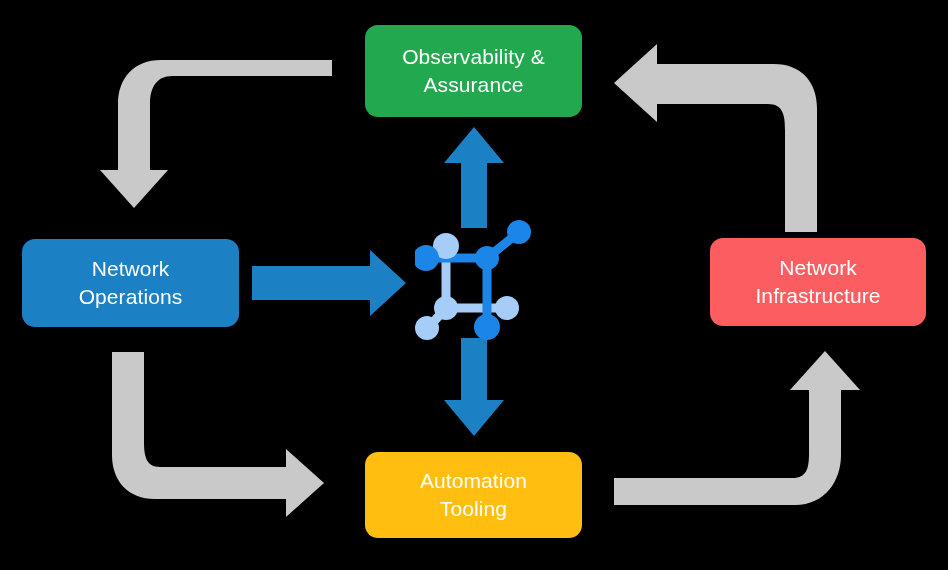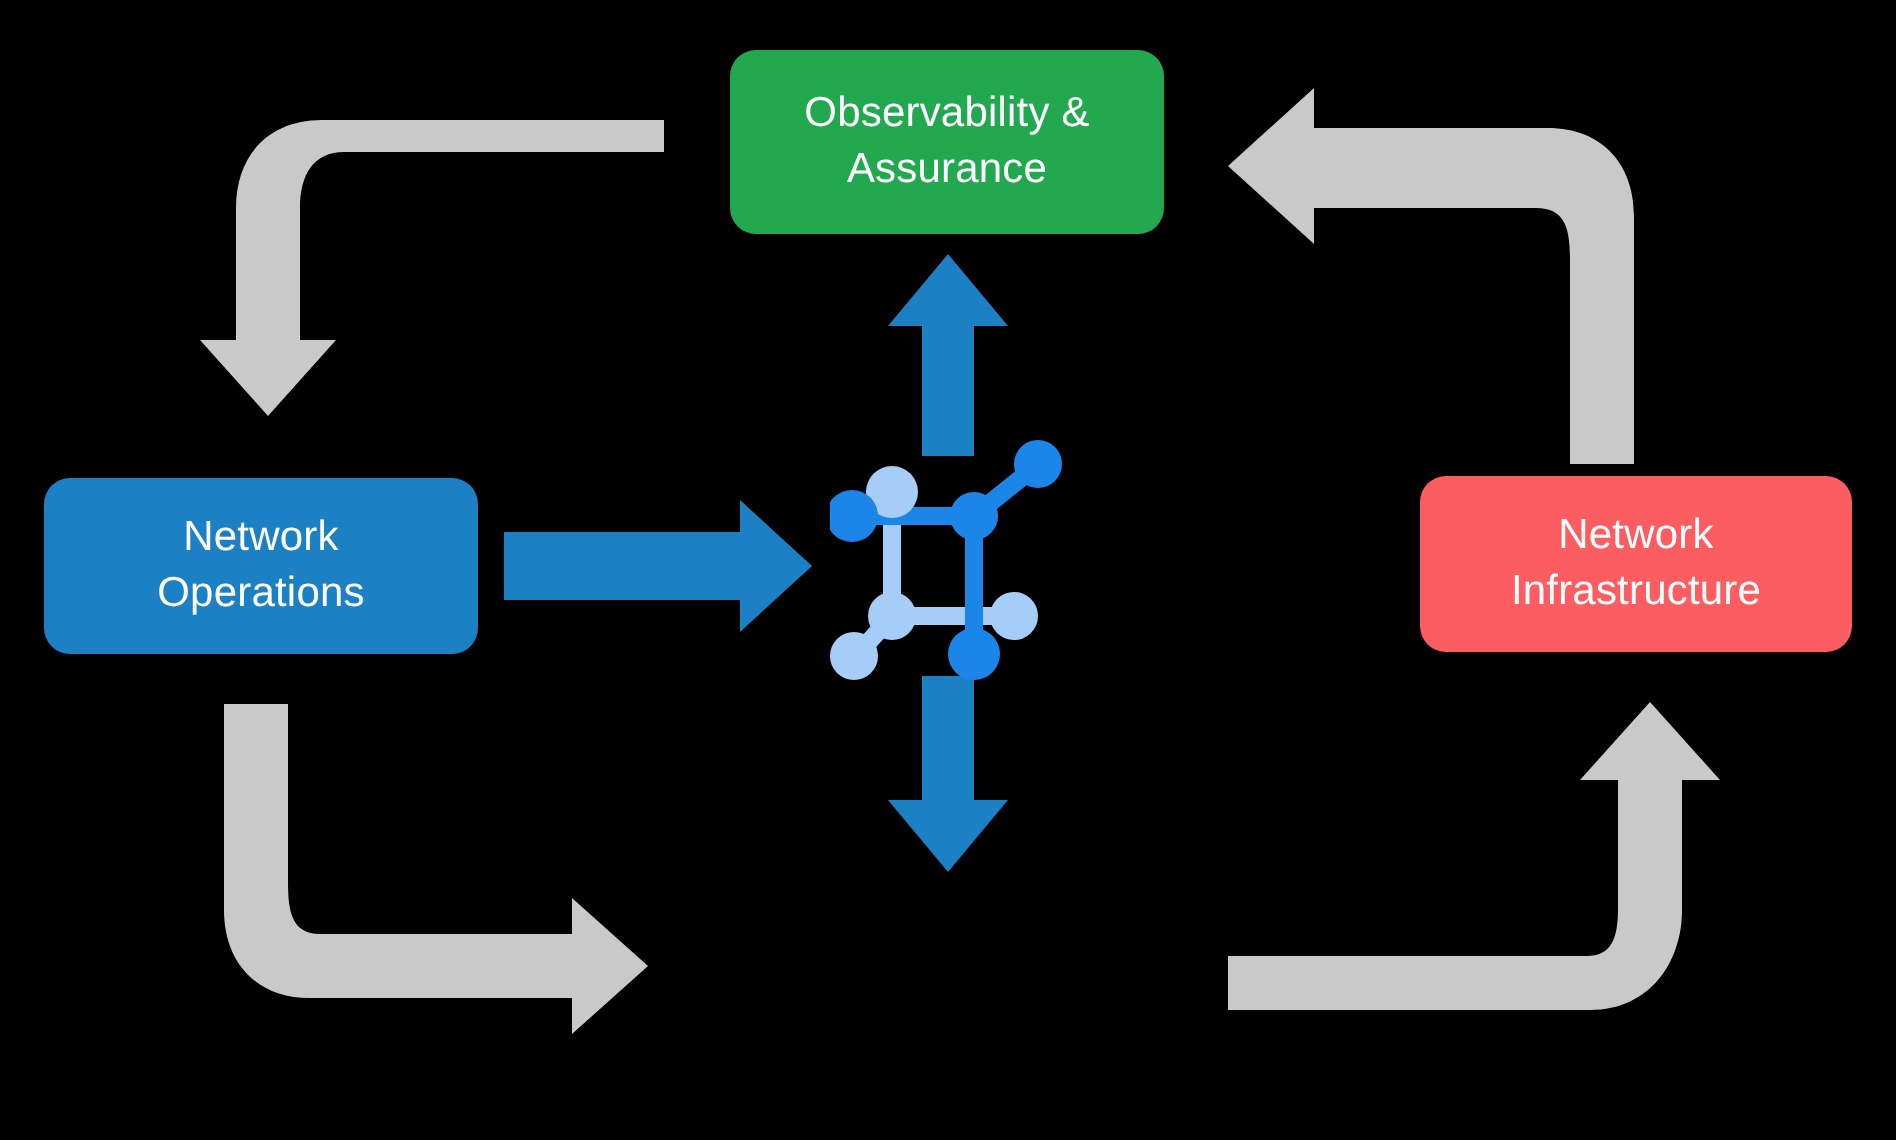--- a/index.html
+++ b/index.html
@@ -216,14 +216,16 @@
 
   <div class="node-box" id="box-observability" style="background: rgb(34, 169, 79);">Observability &amp;
 Assurance</div>
 
   <div class="node-box" id="box-network-operations" style="background: rgb(27, 128, 196);">Network
 Operations</div>
 
   <div class="node-box" id="box-network-infrastructure" style="background: rgb(251, 93, 96);">Network
 Infrastructure</div>
 
+  <div class="node-box" id="box-automation-tooling" style="background: rgb(255, 190, 16);">Automation
+Tooling</div>
 
 </div>
 
 </body></html>

